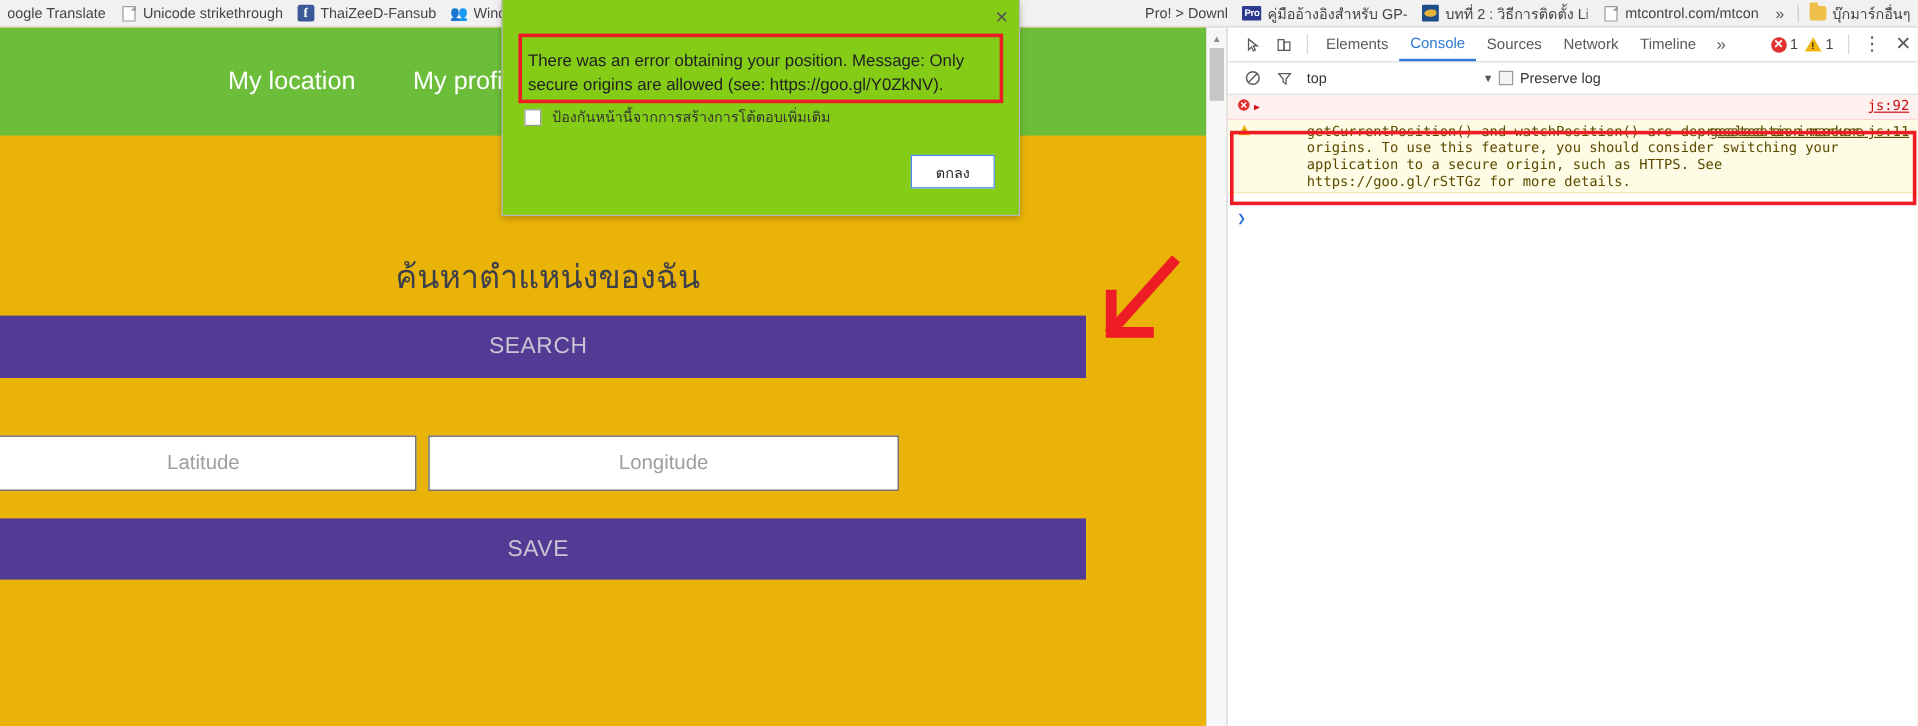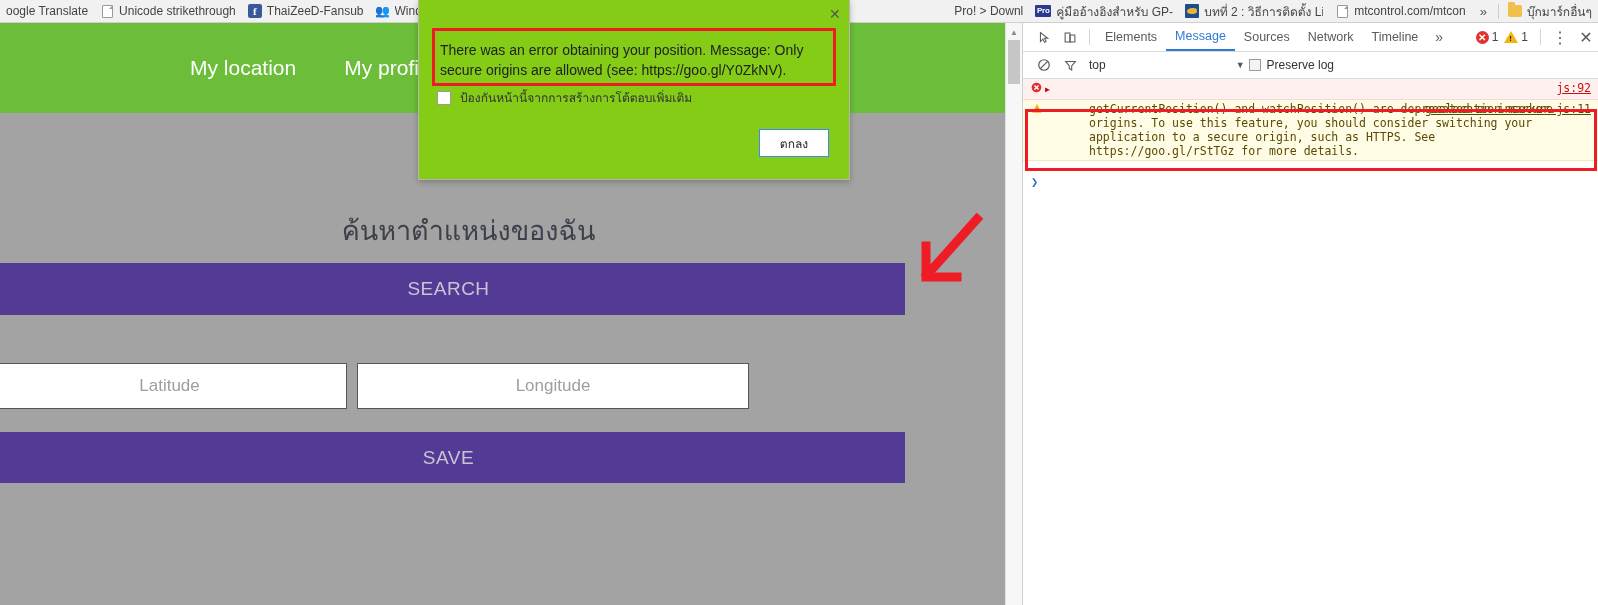--- a/index.html
+++ b/index.html
@@ -68,35 +68,35 @@
     content: ""; position: absolute; left: 0; top: -3px;
     width: 7px; height: 3px; background: #f0c04a; border-radius: 1px 1px 0 0;
   }
   .bm-chevrons { font-size: 13px; color: #555; padding: 0 8px; flex: 0 0 auto; }
   .bm-sep { width: 1px; height: 15px; background: #cdcdcd; flex: 0 0 auto; margin: 0 3px; }
   .bm-spacer { flex: 1 1 auto; }
 
   
   #page {
     position: absolute; left: 0; top: 23px;
-    width: 1005px; height: 582px; background: #a3a3a3; overflow: hidden; padding-left: 44px;
+    width: 1005px; height: 582px; background: #eab308; overflow: hidden; padding-left: 44px;
   }
   #navbar {
     position: absolute; left: 0; top: 0; width: 1005px; height: 90px;
     background: #6cbe3a;
   }
   .nav-links {
     position: absolute; left: 0; top: 33px; width: 1005px;
     display: flex; gap: 48px; padding-left: 190px;
   }
   .nav-link {
     color: #fff; font-size: 21px; white-space: nowrap; cursor: pointer;
   }
   #page-title {
-    position: absolute; left: 16px; top: 186px; width: 905px;
+    position: absolute; left: 4px; top: 186px; width: 905px;
     text-align: center; font-size: 27px; color: #3d3f4a;
     font-family: "DejaVu Sans", sans-serif;
   }
   .purple-btn {
     position: absolute; left: -8px; width: 913px;
     background: #533a95; color: #c8c4d4;
     text-align: center; font-size: 19px; letter-spacing: 0.5px;
     display: flex; align-items: center; justify-content: center;
     cursor: pointer;
   }
@@ -380,21 +380,21 @@
         </svg>
       </div>
       <div class="dt-icon-btn">
         <svg width="14" height="13" viewBox="0 0 16 16">
           <rect x="2" y="2.5" width="6" height="11" fill="none" stroke="#5a5a5a" stroke-width="1.3"></rect>
           <rect x="8" y="5" width="6" height="8.5" fill="none" stroke="#5a5a5a" stroke-width="1.3"></rect>
         </svg>
       </div>
       <div class="dt-vsep"></div>
       <div class="dt-tab">Elements</div>
-      <div class="dt-tab active">Message</div>
+      <div class="dt-tab active">Console</div>
       <div class="dt-tab">Sources</div>
       <div class="dt-tab">Network</div>
       <div class="dt-tab">Timeline</div>
       <div class="dt-more">»</div>
       <div class="dt-spacer"></div>
       <div class="dt-count">
         <span class="badge-err">✕</span>
         <span>1</span>
       </div>
       <div class="dt-count">

